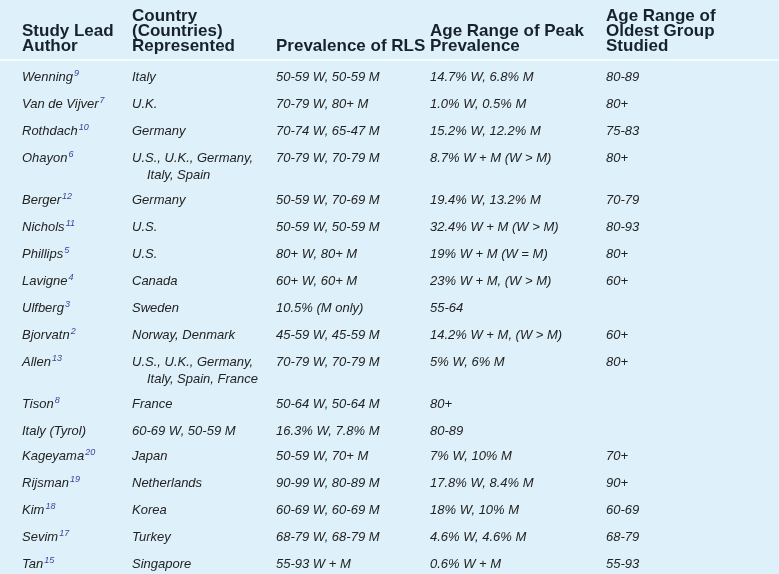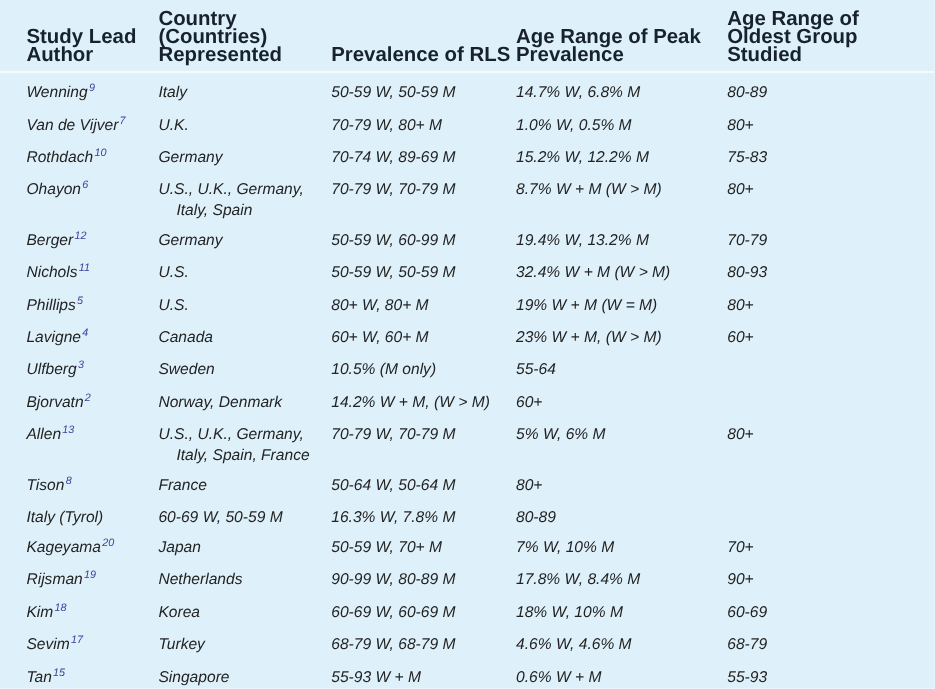--- a/index.html
+++ b/index.html
@@ -80,40 +80,40 @@
           </div>
     <div class="cell">70-79 W, 80+ M</div>
     <div class="cell">1.0% W, 0.5% M</div>
     <div class="cell">80+</div>
   </div>
         <div class="trow">
     <div class="cell"><span>Rothdach</span><span class="sup">10</span></div>
     <div class="cell">
             <div>Germany</div>
           </div>
-    <div class="cell">70-74 W, 89-69 M</div>
+    <div class="cell">70-74 W, 65-47 M</div>
     <div class="cell">15.2% W, 12.2% M</div>
     <div class="cell">75-83</div>
   </div>
         <div class="trow">
     <div class="cell"><span>Ohayon</span><span class="sup">6</span></div>
     <div class="cell">
             <div>U.S., U.K., Germany,</div>
             <div class="wrap-indent">Italy, Spain</div>
           </div>
     <div class="cell">70-79 W, 70-79 M</div>
     <div class="cell">8.7% W + M (W &gt; M)</div>
     <div class="cell">80+</div>
   </div>
         <div class="trow">
     <div class="cell"><span>Berger</span><span class="sup">12</span></div>
     <div class="cell">
             <div>Germany</div>
           </div>
-    <div class="cell">50-59 W, 60-99 M</div>
+    <div class="cell">50-59 W, 70-69 M</div>
     <div class="cell">19.4% W, 13.2% M</div>
     <div class="cell">70-79</div>
   </div>
         <div class="trow">
     <div class="cell"><span>Nichols</span><span class="sup">11</span></div>
     <div class="cell">
             <div>U.S.</div>
           </div>
     <div class="cell">50-59 W, 50-59 M</div>
     <div class="cell">32.4% W + M (W &gt; M)</div>
@@ -143,20 +143,21 @@
             <div>Sweden</div>
           </div>
     <div class="cell">10.5% (M only)</div>
     <div class="cell">55-64</div>
   </div>
         <div class="trow">
     <div class="cell"><span>Bjorvatn</span><span class="sup">2</span></div>
     <div class="cell">
             <div>Norway, Denmark</div>
           </div>
+    <div class="cell">45-59 W, 45-59 M</div>
     <div class="cell">14.2% W + M, (W &gt; M)</div>
     <div class="cell">60+</div>
   </div>
         <div class="trow">
     <div class="cell"><span>Allen</span><span class="sup">13</span></div>
     <div class="cell">
             <div>U.S., U.K., Germany,</div>
             <div class="wrap-indent">Italy, Spain, France</div>
           </div>
     <div class="cell">70-79 W, 70-79 M</div>

